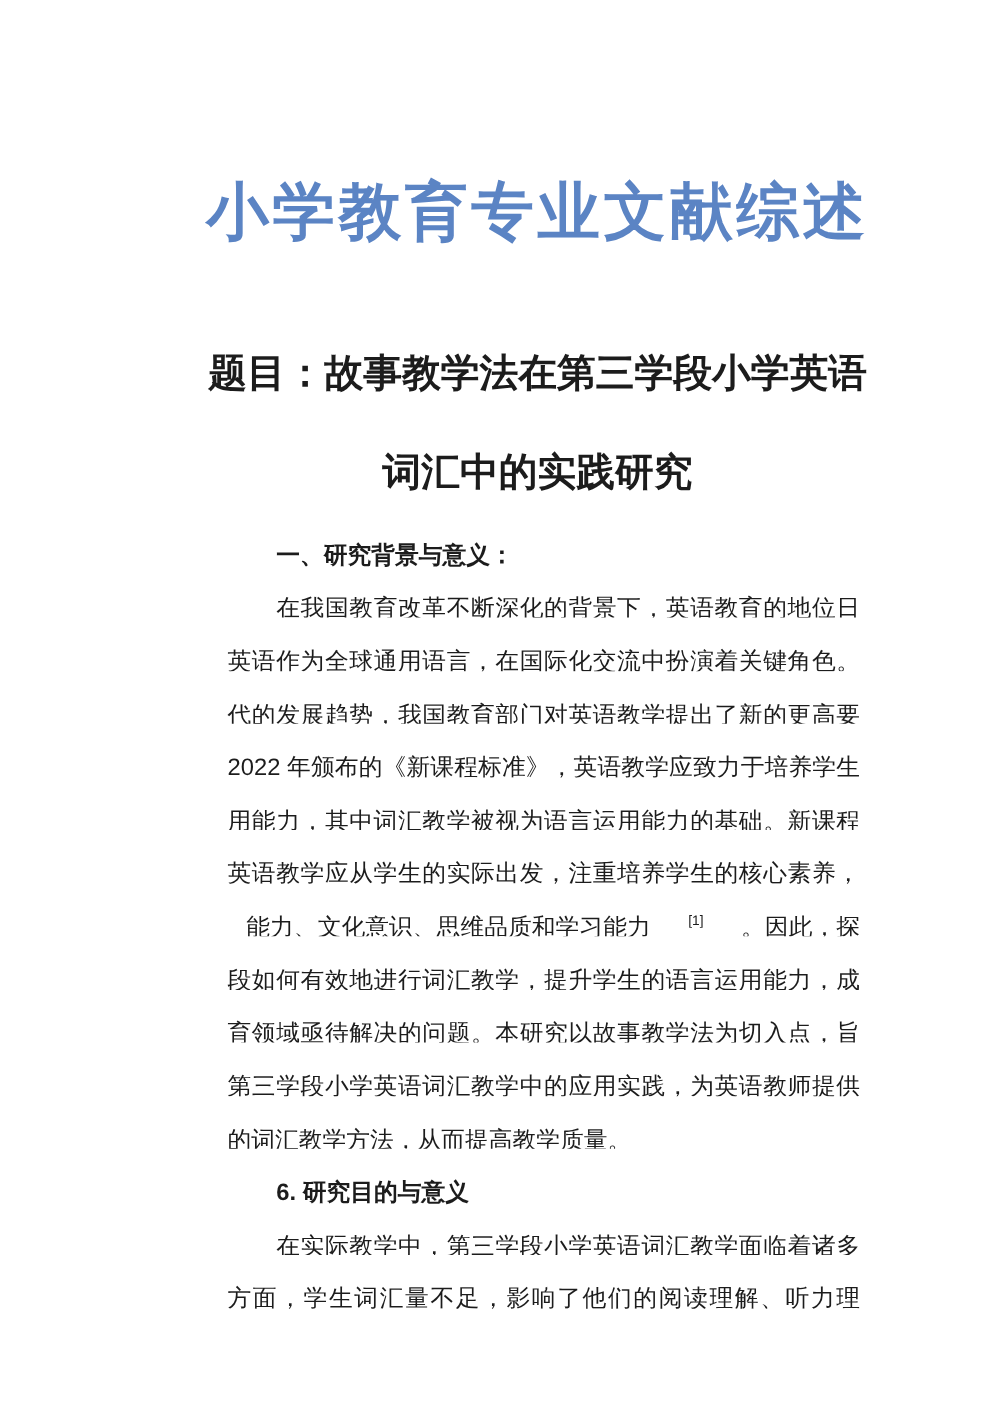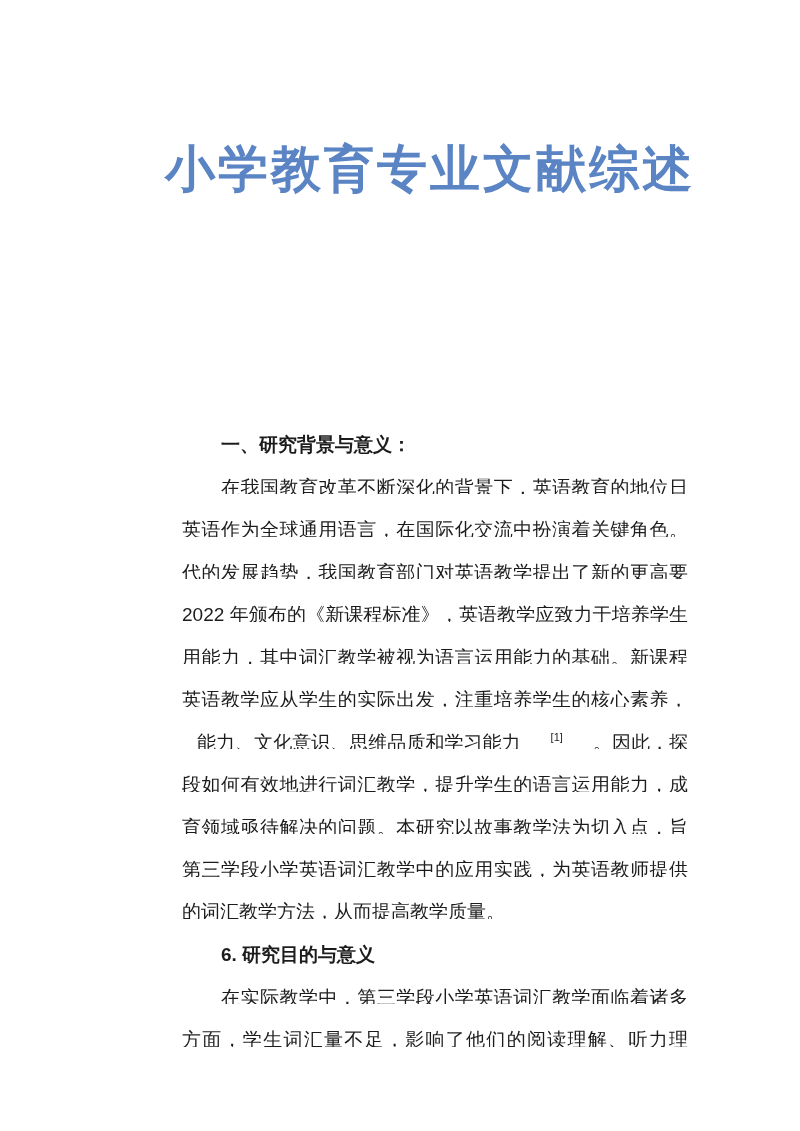--- a/index.html
+++ b/index.html
@@ -52,36 +52,40 @@
     color: var(--text-color);
   }
   .bline { height: 42.5px; white-space: nowrap; }
   .jline {
     height: 42.5px;
     white-space: normal;
     text-align: justify;
     text-align-last: justify;
     overflow: hidden;
   }
-  .lastline { text-align: left; text-align-last: left; font-family: Liberation Mono, monospace; }
+  .lastline { text-align: left; text-align-last: left; }
   .indent { text-indent: 39px; }
   .heading { font-weight: 700; }
   sup.cite {
     font-size: 11px;
     vertical-align: super;
     line-height: 0;
   }
 </style>
 </head>
 <body>
 
 <div class="page">
 
   <h1 class="doc-title">小学教育专业文献综述</h1>
 
+  <div class="doc-subtitle">
+    <div>题目：故事教学法在第三学段小学英语</div>
+    <div>词汇中的实践研究</div>
+  </div>
 
   <div class="doc-body">
 
     <div class="bline heading indent">一、研究背景与意义：</div>
 
 
     <div class="jline indent">在我国教育改革不断深化的背景下，英语教育的地位日益提升。</div>
     <div class="jline">英语作为全球通用语言，在国际化交流中扮演着关键角色。适应新时</div>
     <div class="jline">代的发展趋势，我国教育部门对英语教学提出了新的更高要求。根据</div>
     <div class="jline">2022 年颁布的《新课程标准》，英语教学应致力于培养学生的语言运</div>

